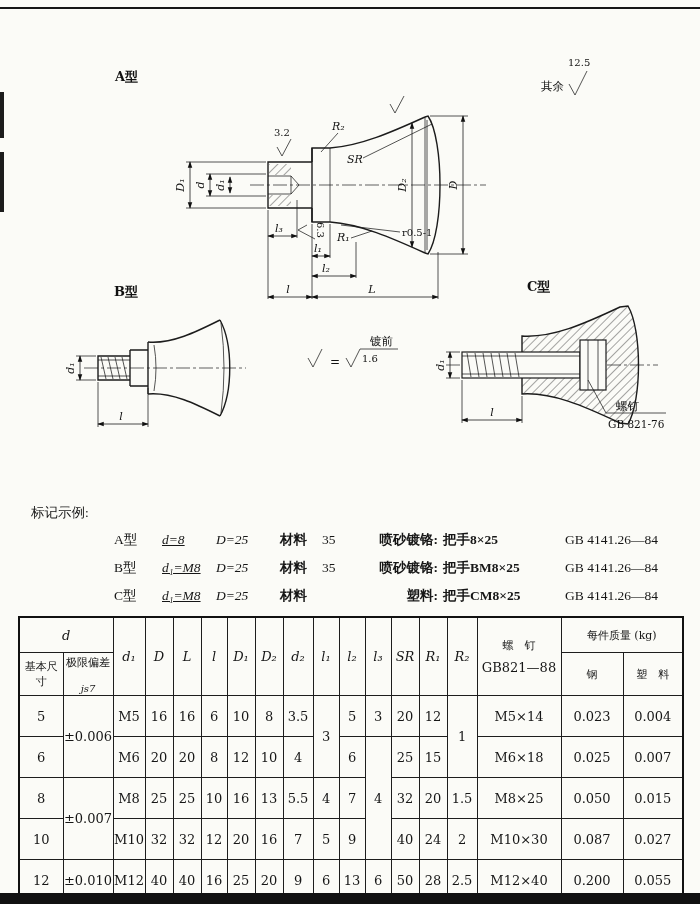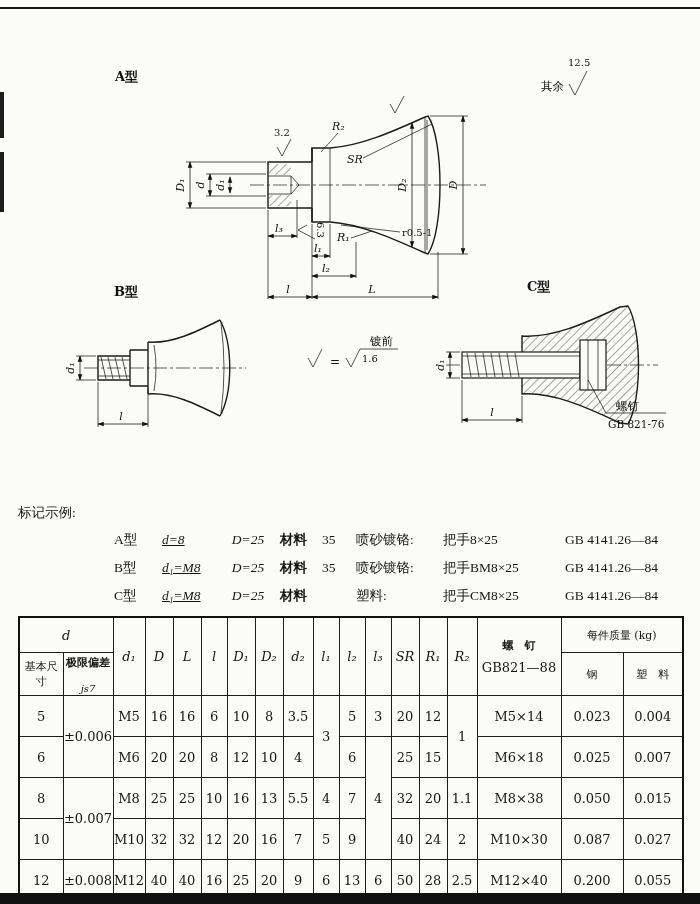--- a/index.html
+++ b/index.html
@@ -20,42 +20,42 @@
   .whitefill{fill:#fbfbf7;stroke:#1c1c1c;stroke-width:1.2;}
   svg text{font-family:"DejaVu Serif","Liberation Serif",serif;fill:#111;}
   .lbl{font-size:11px;font-style:italic;}
   .ra{font-size:10px;}
   .cnL{font-size:13px;font-weight:bold;}
   .cnS{font-size:11.5px;}
   .std{font-size:10.5px;}
 
   
   .examples{position:absolute;left:0;top:502px;width:700px;font-size:13.5px;}
-  .ex-title{position:absolute;left:18px;top:2px;}
+  .ex-title{position:absolute;left:31px;top:2px;}
   .ex-rows{position:absolute;left:114px;top:24px;}
   .ex-row{display:flex;height:28px;align-items:center;white-space:nowrap;}
   .ex-type{width:48px;}
   .ex-d{width:54px;font-style:italic;text-decoration:underline;}
-  .ex-D{width:64px;font-style:italic;text-align:center;}
+  .ex-D{width:64px;font-style:italic;}
   .ex-mat{width:42px;font-weight:bold;}
   .ex-grade{width:34px;}
-  .ex-finish{width:82px;text-align:left;padding-right:5px;}
-  .ex-desig{width:122px;}
+  .ex-finish{width:82px;text-align:right;padding-right:5px;font-weight:bold;}
+  .ex-desig{width:122px;font-weight:bold;}
 
   
   .spec-table{position:absolute;left:18px;top:616px;width:664px;border-collapse:collapse;table-layout:fixed;
               font-size:13px;font-family:"DejaVu Serif","Liberation Serif",serif;}
   .spec-table{border:2px solid #111;}
   .spec-table th,.spec-table td{border:1px solid #1d1d1d;text-align:center;vertical-align:middle;
               font-weight:normal;padding:0;overflow:hidden;}
   .spec-table .h1 th{height:34px;}
   .spec-table .h2 th{height:42px;}
   .spec-table td{height:40px;}
   .var{font-style:italic;}
-  .cnh{font-size:11px;font-weight:bold;}
+  .cnh{font-size:11px;}
   .sub{font-size:10px;font-style:italic;line-height:1;margin-top:14px;}
   .scr1{margin-bottom:7px;}
 </style>
 </head>
 <body>
 
 <div class="page">
 
   <div class="top-rule"></div>
   <div class="edge-mark-1"></div>
@@ -378,22 +378,22 @@
         <td>25</td>
         <td>25</td>
         <td>10</td>
         <td>16</td>
         <td>13</td>
         <td>5.5</td>
         <td>4</td>
         <td>7</td>
         <td>32</td>
         <td>20</td>
-        <td>1.1</td>
-        <td>M8×38</td>
+        <td>1.5</td>
+        <td>M8×25</td>
         <td>0.050</td>
         <td>0.015</td>
       </tr>
       <tr>
         <td>10</td>
         <td>M10</td>
         <td>32</td>
         <td>32</td>
         <td>12</td>
         <td>20</td>
@@ -403,21 +403,21 @@
         <td>9</td>
         <td>40</td>
         <td>24</td>
         <td>2</td>
         <td>M10×30</td>
         <td>0.087</td>
         <td>0.027</td>
       </tr>
       <tr>
         <td>12</td>
-        <td>±0.008</td>
+        <td>±0.010</td>
         <td>M12</td>
         <td>40</td>
         <td>40</td>
         <td>16</td>
         <td>25</td>
         <td>20</td>
         <td>9</td>
         <td>6</td>
         <td>13</td>
         <td>6</td>

